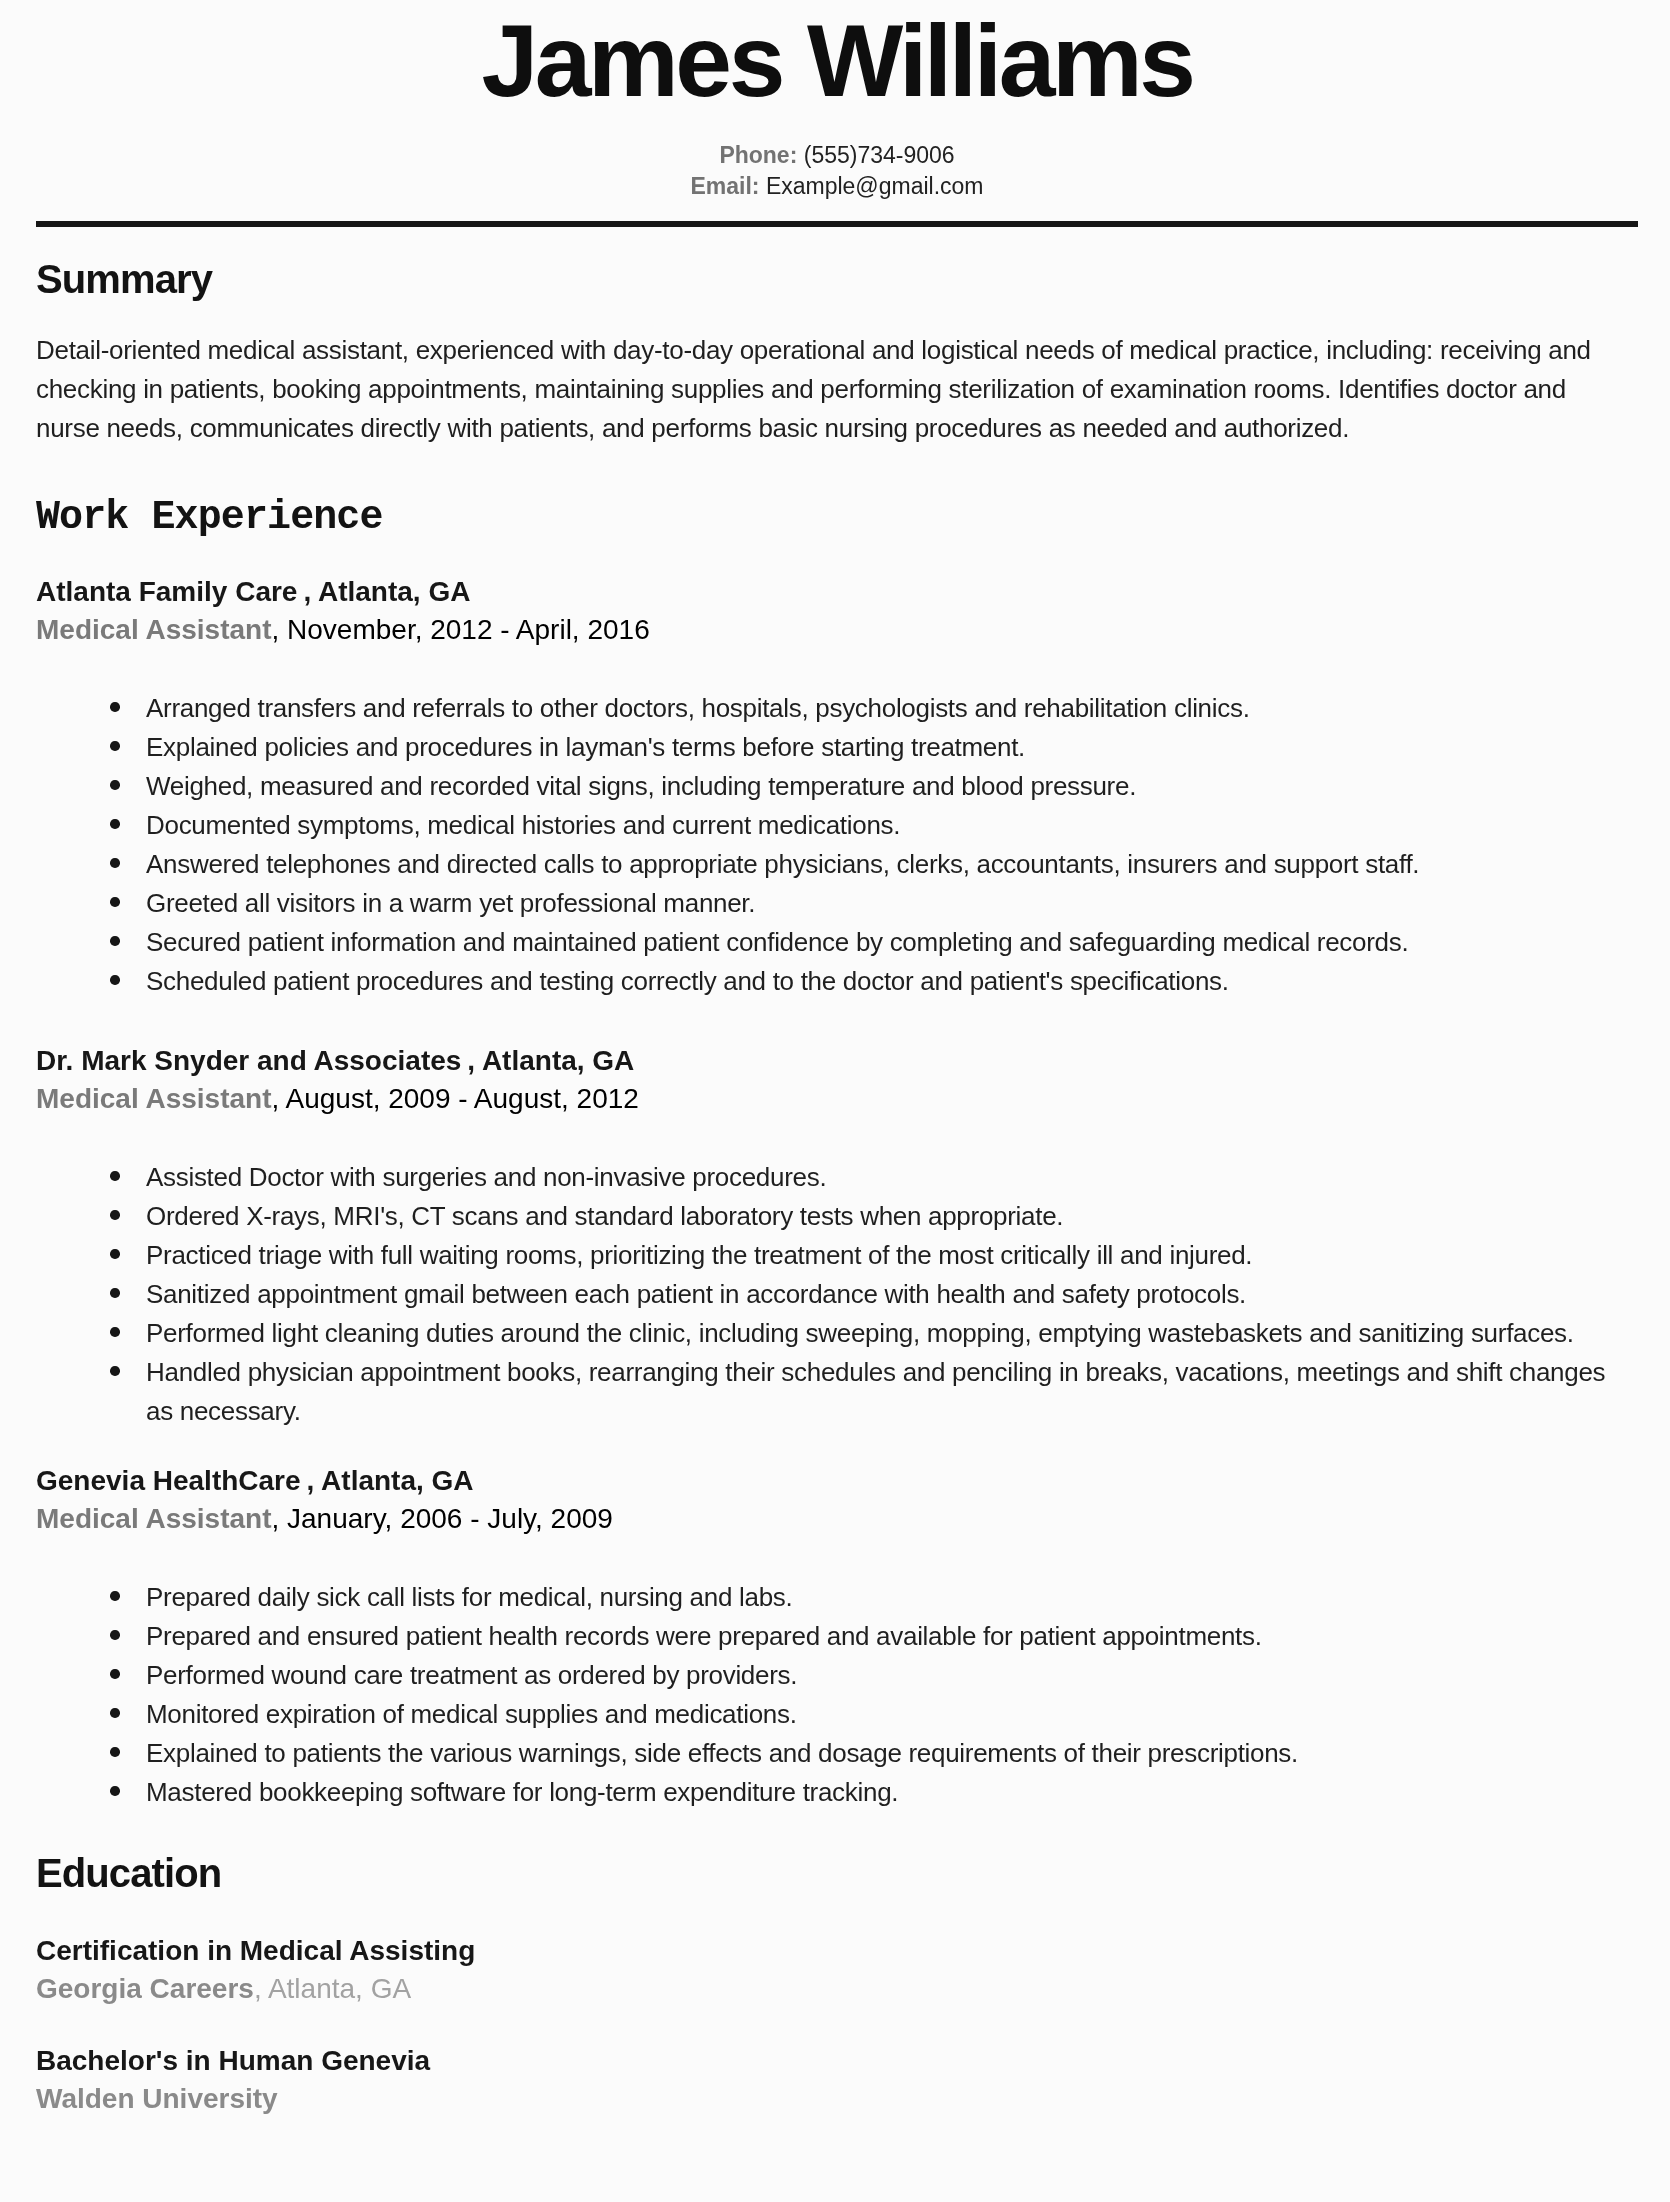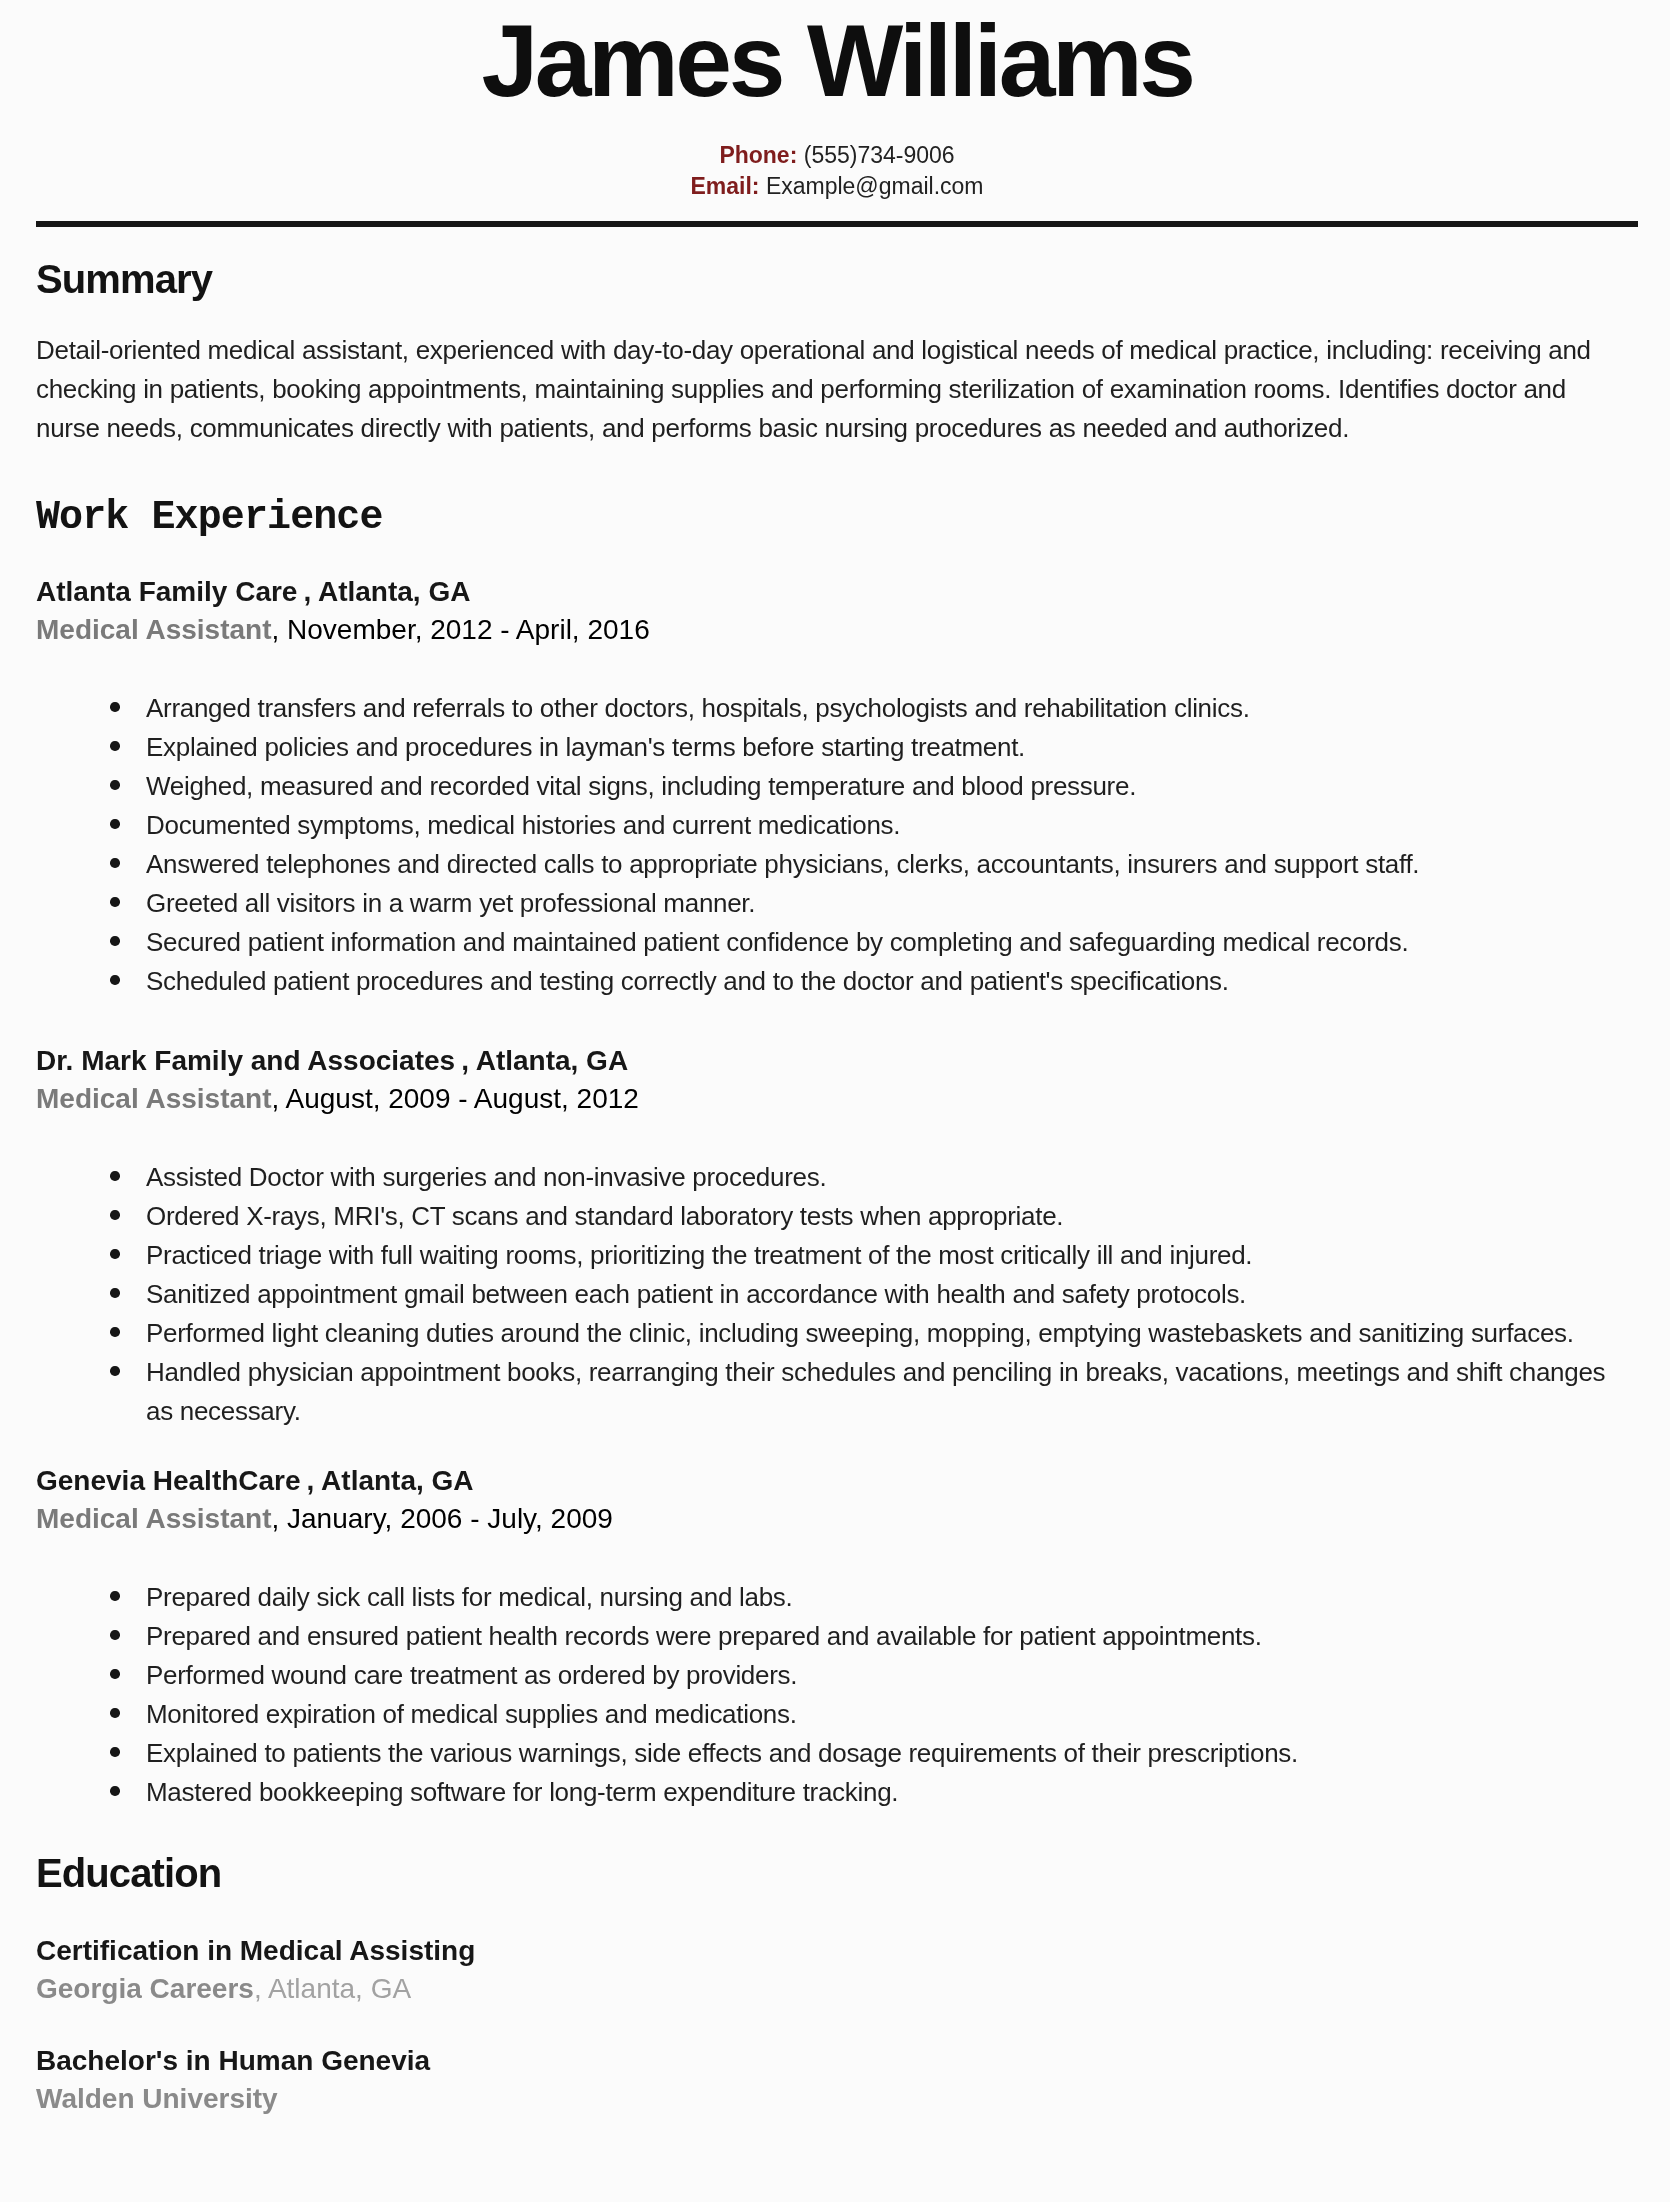--- a/index.html
+++ b/index.html
@@ -28,21 +28,21 @@
     letter-spacing: -3.4px;
     color: #0e0e0e;
   }
   .contact {
     margin-top: 19px;
     text-align: center;
     font-size: 23px;
     line-height: 31px;
     color: #222;
   }
-  .clabel { font-weight: 700; color: #7f1d1d; }
+  .clabel { font-weight: 700; color: #737373; }
   .rule {
     border: none;
     border-top: 6px solid #161616;
     margin: 19px 0 0 0;
   }
 
   
   h2 {
     margin: 0;
     font-size: 40px;
@@ -155,21 +155,21 @@
         <li>Weighed, measured and recorded vital signs, including temperature and blood pressure.</li>
         <li>Documented symptoms, medical histories and current medications.</li>
         <li>Answered telephones and directed calls to appropriate physicians, clerks, accountants, insurers and support staff.</li>
         <li>Greeted all visitors in a warm yet professional manner.</li>
         <li>Secured patient information and maintained patient confidence by completing and safeguarding medical records.</li>
         <li>Scheduled patient procedures and testing correctly and to the doctor and patient's specifications.</li>
       </ul>
     </div>
 
     <div class="job job-2">
-      <div class="company-line"><span class="company">Dr. Mark Family and Associates</span><span class="loc">, Atlanta, GA</span></div>
+      <div class="company-line"><span class="company">Dr. Mark Snyder and Associates</span><span class="loc">, Atlanta, GA</span></div>
       <div class="meta-line"><span class="role">Medical Assistant</span><span class="dates">, August, 2009 - August, 2012</span></div>
       <ul class="bullets">
         <li>Assisted Doctor with surgeries and non-invasive procedures.</li>
         <li>Ordered X-rays, MRI's, CT scans and standard laboratory tests when appropriate.</li>
         <li>Practiced triage with full waiting rooms, prioritizing the treatment of the most critically ill and injured.</li>
         <li>Sanitized appointment gmail between each patient in accordance with health and safety protocols.</li>
         <li>Performed light cleaning duties around the clinic, including sweeping, mopping, emptying wastebaskets and sanitizing surfaces.</li>
         <li>Handled physician appointment books, rearranging their schedules and penciling in breaks, vacations, meetings and shift changes as necessary.</li>
       </ul>
     </div>

